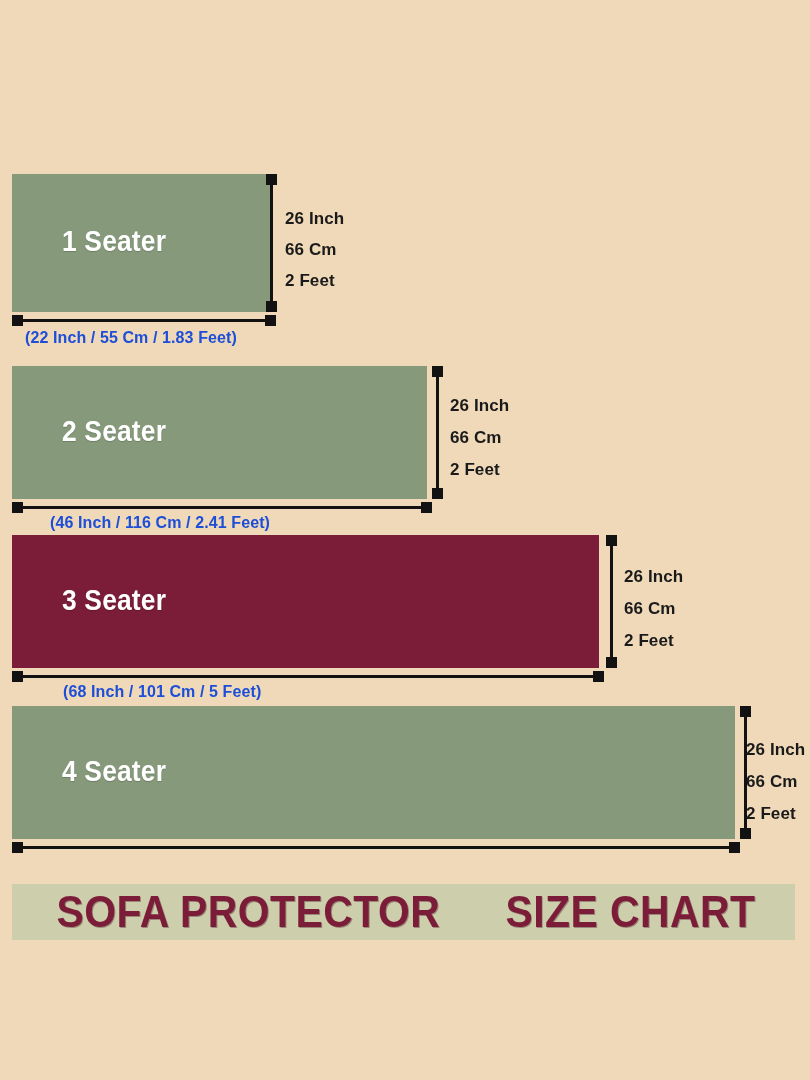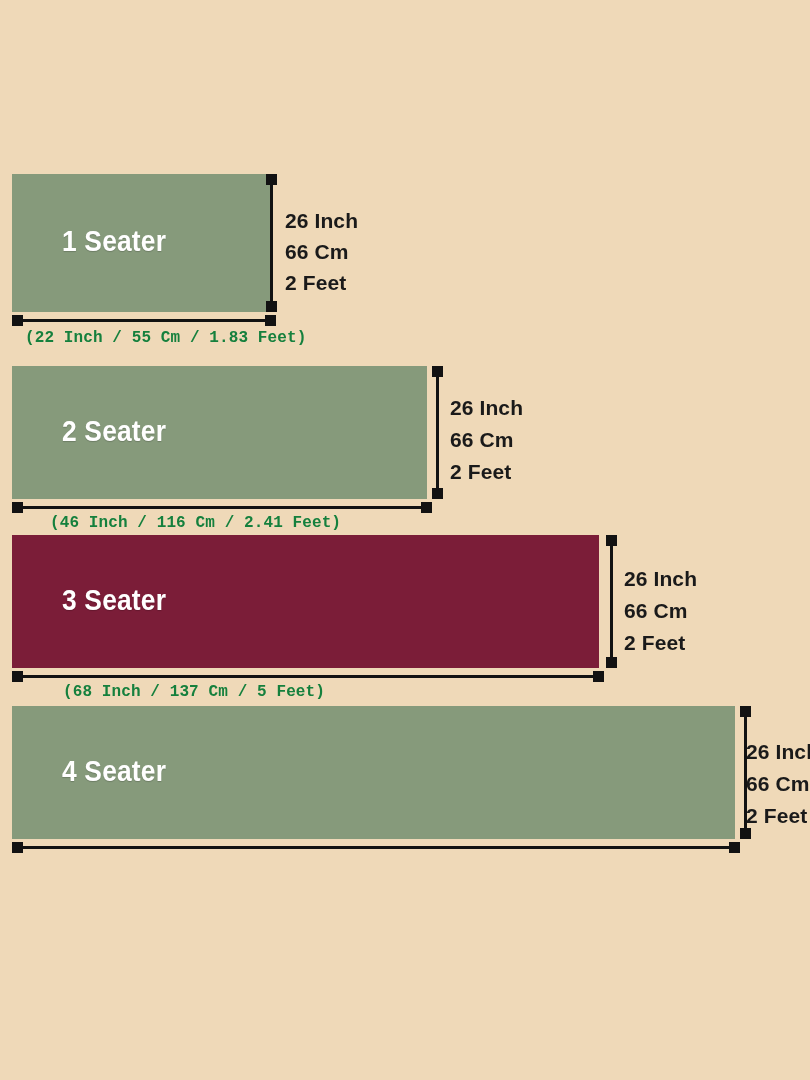--- a/index.html
+++ b/index.html
@@ -67,21 +67,21 @@
     height: 11px;
     background: #121212;
   }
   .v-dim .cap.top { top: 0; }
   .v-dim .cap.bottom { bottom: 0; }
 
   .v-text {
     position: absolute;
     white-space: nowrap;
     color: #1a1a1a;
-    font-size: 21px;
+    font-size: 17px;
     font-weight: 700;
     letter-spacing: 0.1px;
   }
 
   
   .h-dim {
     position: absolute;
     height: 11px;
   }
   .h-dim .h-line {
@@ -98,25 +98,24 @@
     width: 11px;
     height: 11px;
     background: #121212;
   }
   .h-dim .cap.start { left: 0; }
   .h-dim .cap.end { right: 0; }
 
   .h-text {
     position: absolute;
     white-space: nowrap;
-    color: #15803d;
+    color: #1d4ed8;
     font-size: 16px;
     font-weight: 700;
     letter-spacing: 0.1px;
-    font-family: Liberation Mono, monospace;
   }
 
   
   #footer-banner {
     position: absolute;
     left: 12px;
     top: 884px;
     width: 783px;
     height: 56px;
     background: #cdceab;
@@ -198,21 +197,21 @@
 
     <div class="v-text" style="left:624px; top:32px;">26 Inch</div>
     <div class="v-text" style="left:624px; top:64px;">66 Cm</div>
     <div class="v-text" style="left:624px; top:96px;">2 Feet</div>
 
     <div class="h-dim" style="left:12px; top:136px; width:592px;">
       <div class="cap start"></div>
       <div class="h-line"></div>
       <div class="cap end"></div>
     </div>
-    <div class="h-text" style="left:63px; top:148px;">(68 Inch / 137 Cm / 5 Feet)</div>
+    <div class="h-text" style="left:63px; top:148px;">(68 Inch / 101 Cm / 5 Feet)</div>
   </div>
 
   <div class="size-row" style="top:706px; height:155px; width:691px;">
     <div class="swatch" style="width:723px; height:133px; background:#869a7b;"></div>
     <div class="swatch-label" style="top:48px;">4 Seater</div>
 
     <div class="v-dim" style="left:740px; top:0px; width:11px; height:133px;">
       <div class="cap top"></div>
       <div class="v-line"></div>
       <div class="cap bottom"></div>
@@ -222,14 +221,19 @@
     <div class="v-text" style="left:746px; top:66px;">66 Cm</div>
     <div class="v-text" style="left:746px; top:98px;">2 Feet</div>
 
     <div class="h-dim" style="left:12px; top:136px; width:728px;">
       <div class="cap start"></div>
       <div class="h-line"></div>
       <div class="cap end"></div>
     </div>
   </div>
 
+  <div id="footer-banner">
+    <span class="banner-text">SOFA PROTECTOR</span>
+    <span class="banner-gap"></span>
+    <span class="banner-text">SIZE CHART</span>
+  </div>
 
 </div>
 
 </body></html>

